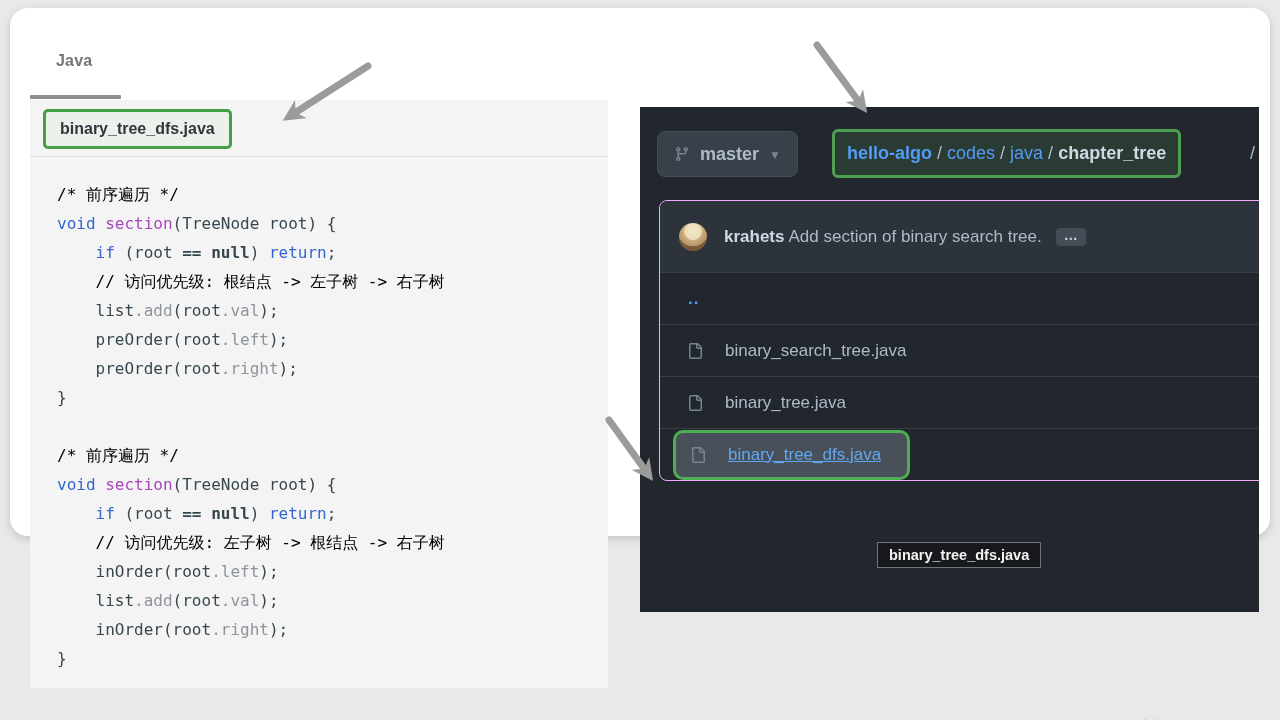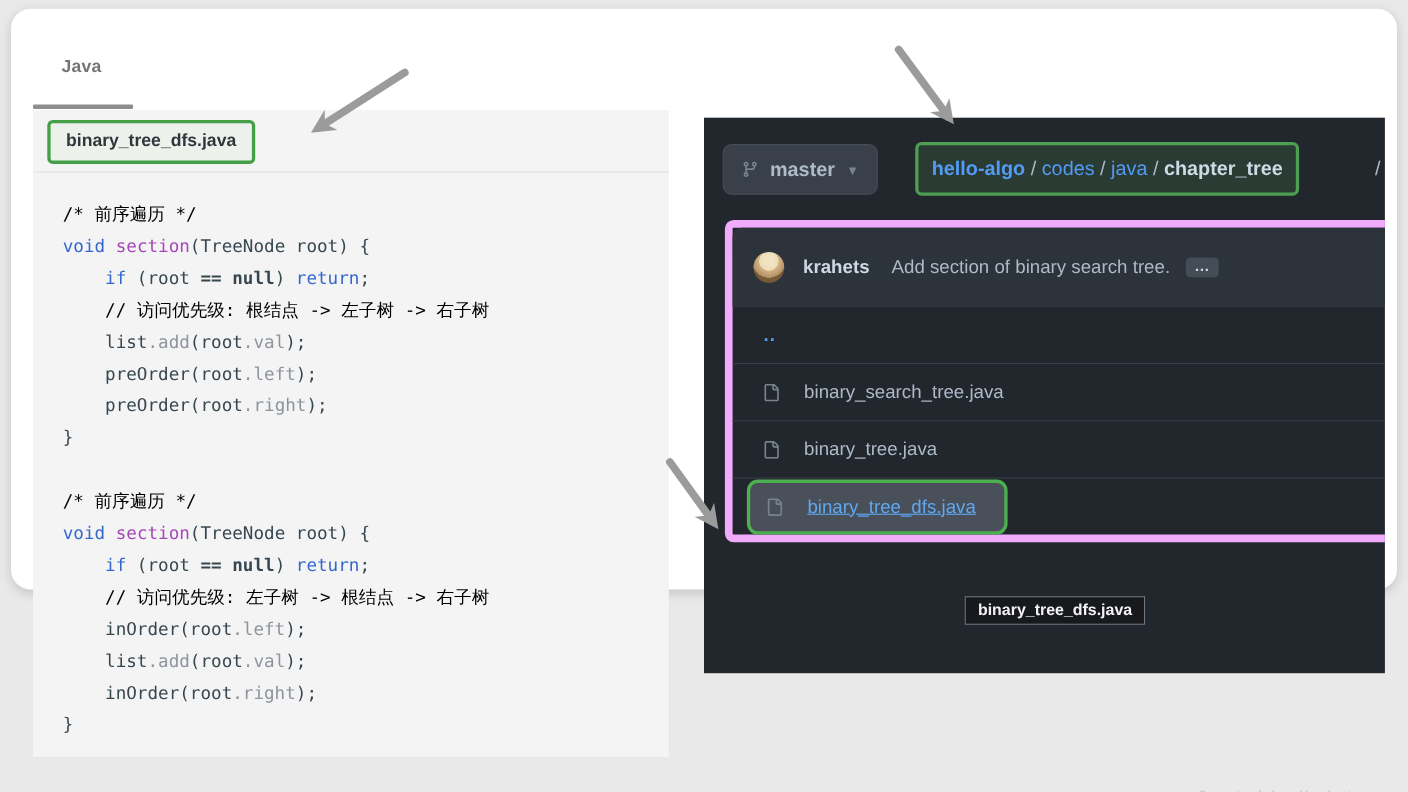--- a/index.html
+++ b/index.html
@@ -44,28 +44,28 @@
                display:inline-flex; align-items:center; white-space:pre;
                border:3px solid #4E9F52; border-radius:6px;
                background:rgba(87,171,90,.16); font-size:18px; }
   .crumb-box .repo    { color:#539bf5; font-weight:bold; cursor:pointer; }
   .crumb-box .link    { color:#539bf5; cursor:pointer; }
   .crumb-box .current { color:#cdd9e5; font-weight:bold; }
   .crumb-box .sep     { color:#adbac7; }
   .crumb-trail { position:absolute; left:610px; top:36px; font-size:18px; color:#adbac7; }
 
   .list-box { position:absolute; left:19px; top:93px; width:610px;
-              border:7px solid #f0abfc; border-radius:8px 0 0 8px; }
+              border:1px solid #f0abfc; border-radius:8px 0 0 8px; }
   .commit-bar { height:71px; display:flex; align-items:center; padding-left:19px;
                 background:#2d333b; border-radius:8px 0 0 0; }
   .avatar { width:28px; height:28px; border-radius:50%; flex:0 0 28px;
             background:radial-gradient(circle at 50% 30%, #f2e4c0 0 36%, #d9b98a 37% 62%, #8a6f4d 63% 100%);
             box-shadow:inset 0 -6px 8px rgba(90,60,20,.45); cursor:pointer; }
   .commit-author { margin-left:17px; font-size:17px; font-weight:bold; color:#cdd9e5; cursor:pointer; }
-  .commit-msg { margin-left:20px; font-size:17px; color:#adbac7; cursor:pointer; }
+  .commit-msg { margin-left:4px; font-size:17px; color:#adbac7; cursor:pointer; }
   .commit-more { margin-left:14px; width:30px; height:18px; background:#444c56; border-radius:4px;
                  color:#cdd9e5; font-size:14px; line-height:14px; text-align:center;
                  font-weight:bold; cursor:pointer; }
   .file-row { height:52px; display:flex; align-items:center; padding-left:27px; gap:22px;
               border-top:1px solid #373e47; font-size:17px; color:#adbac7; cursor:pointer; }
   .file-row.up { padding-left:28px; }
   .file-row.up .uplink { color:#539bf5; font-weight:600; letter-spacing:1px; }
   .file-row .ficon { width:16px; height:16px; fill:#768390; flex:0 0 16px; }
   .file-row.hl-row { padding-left:0; }
   .hl-box { margin-left:13px; height:50px; display:flex; align-items:center; gap:22px;

